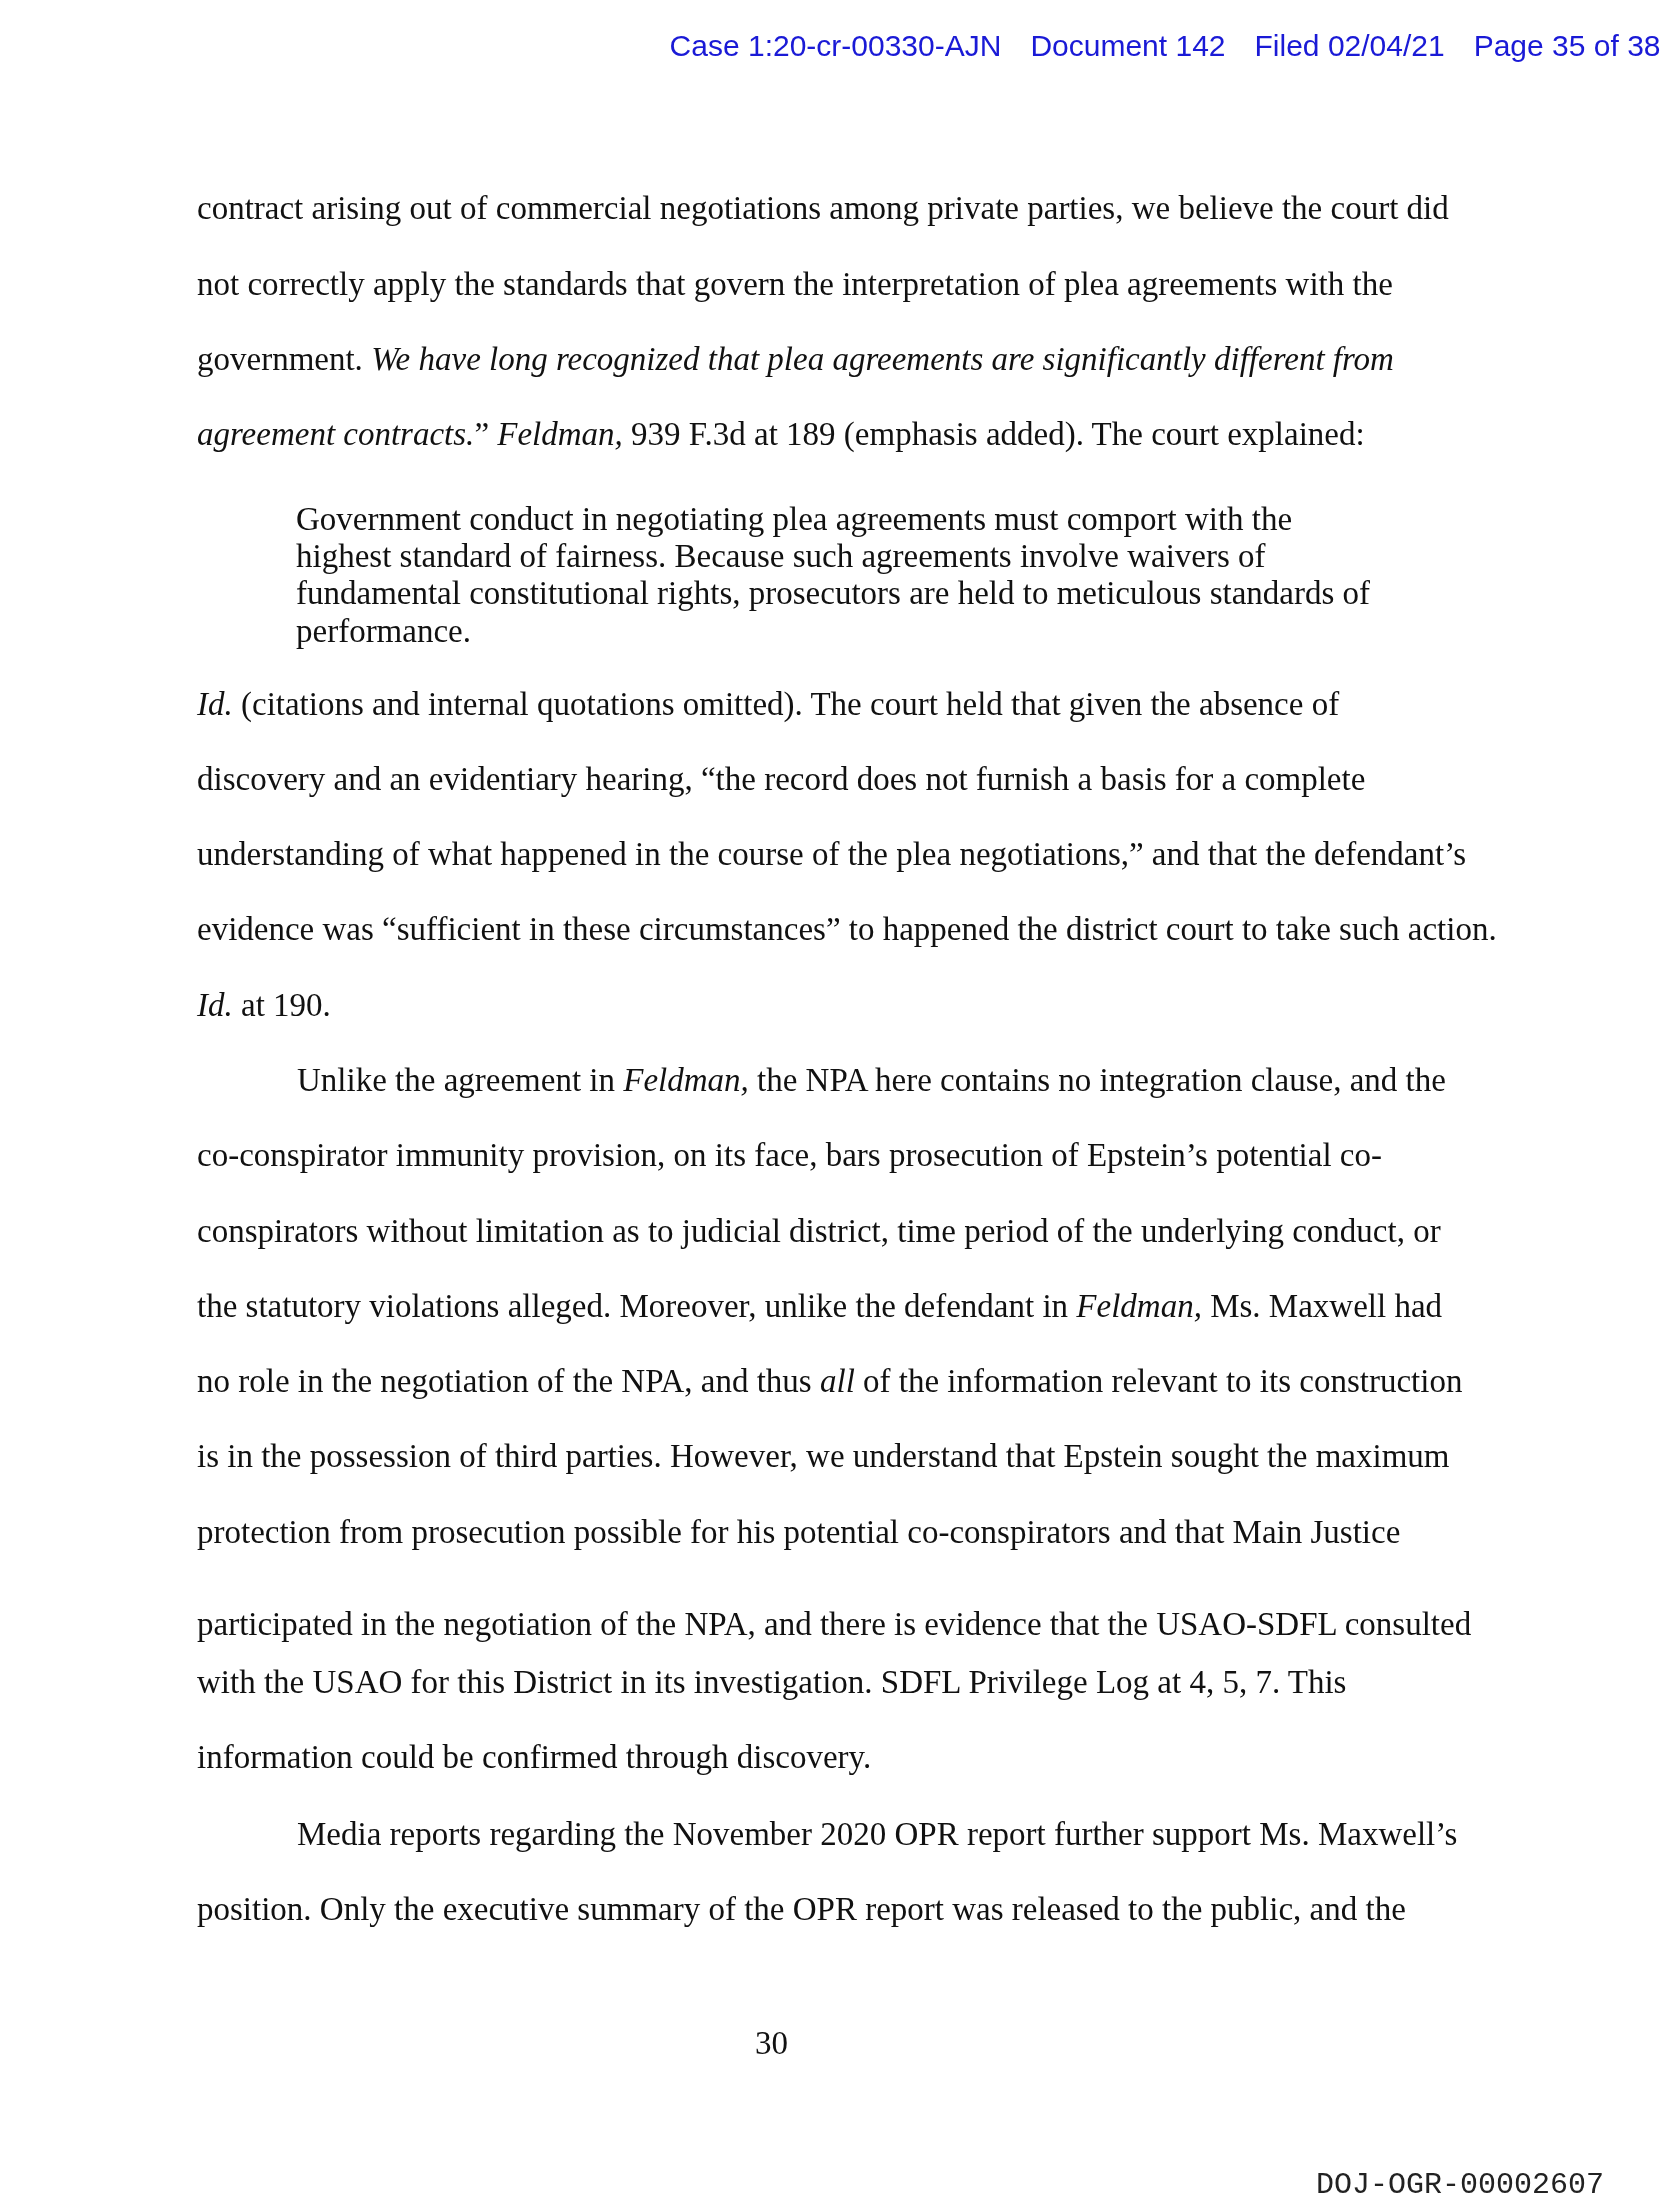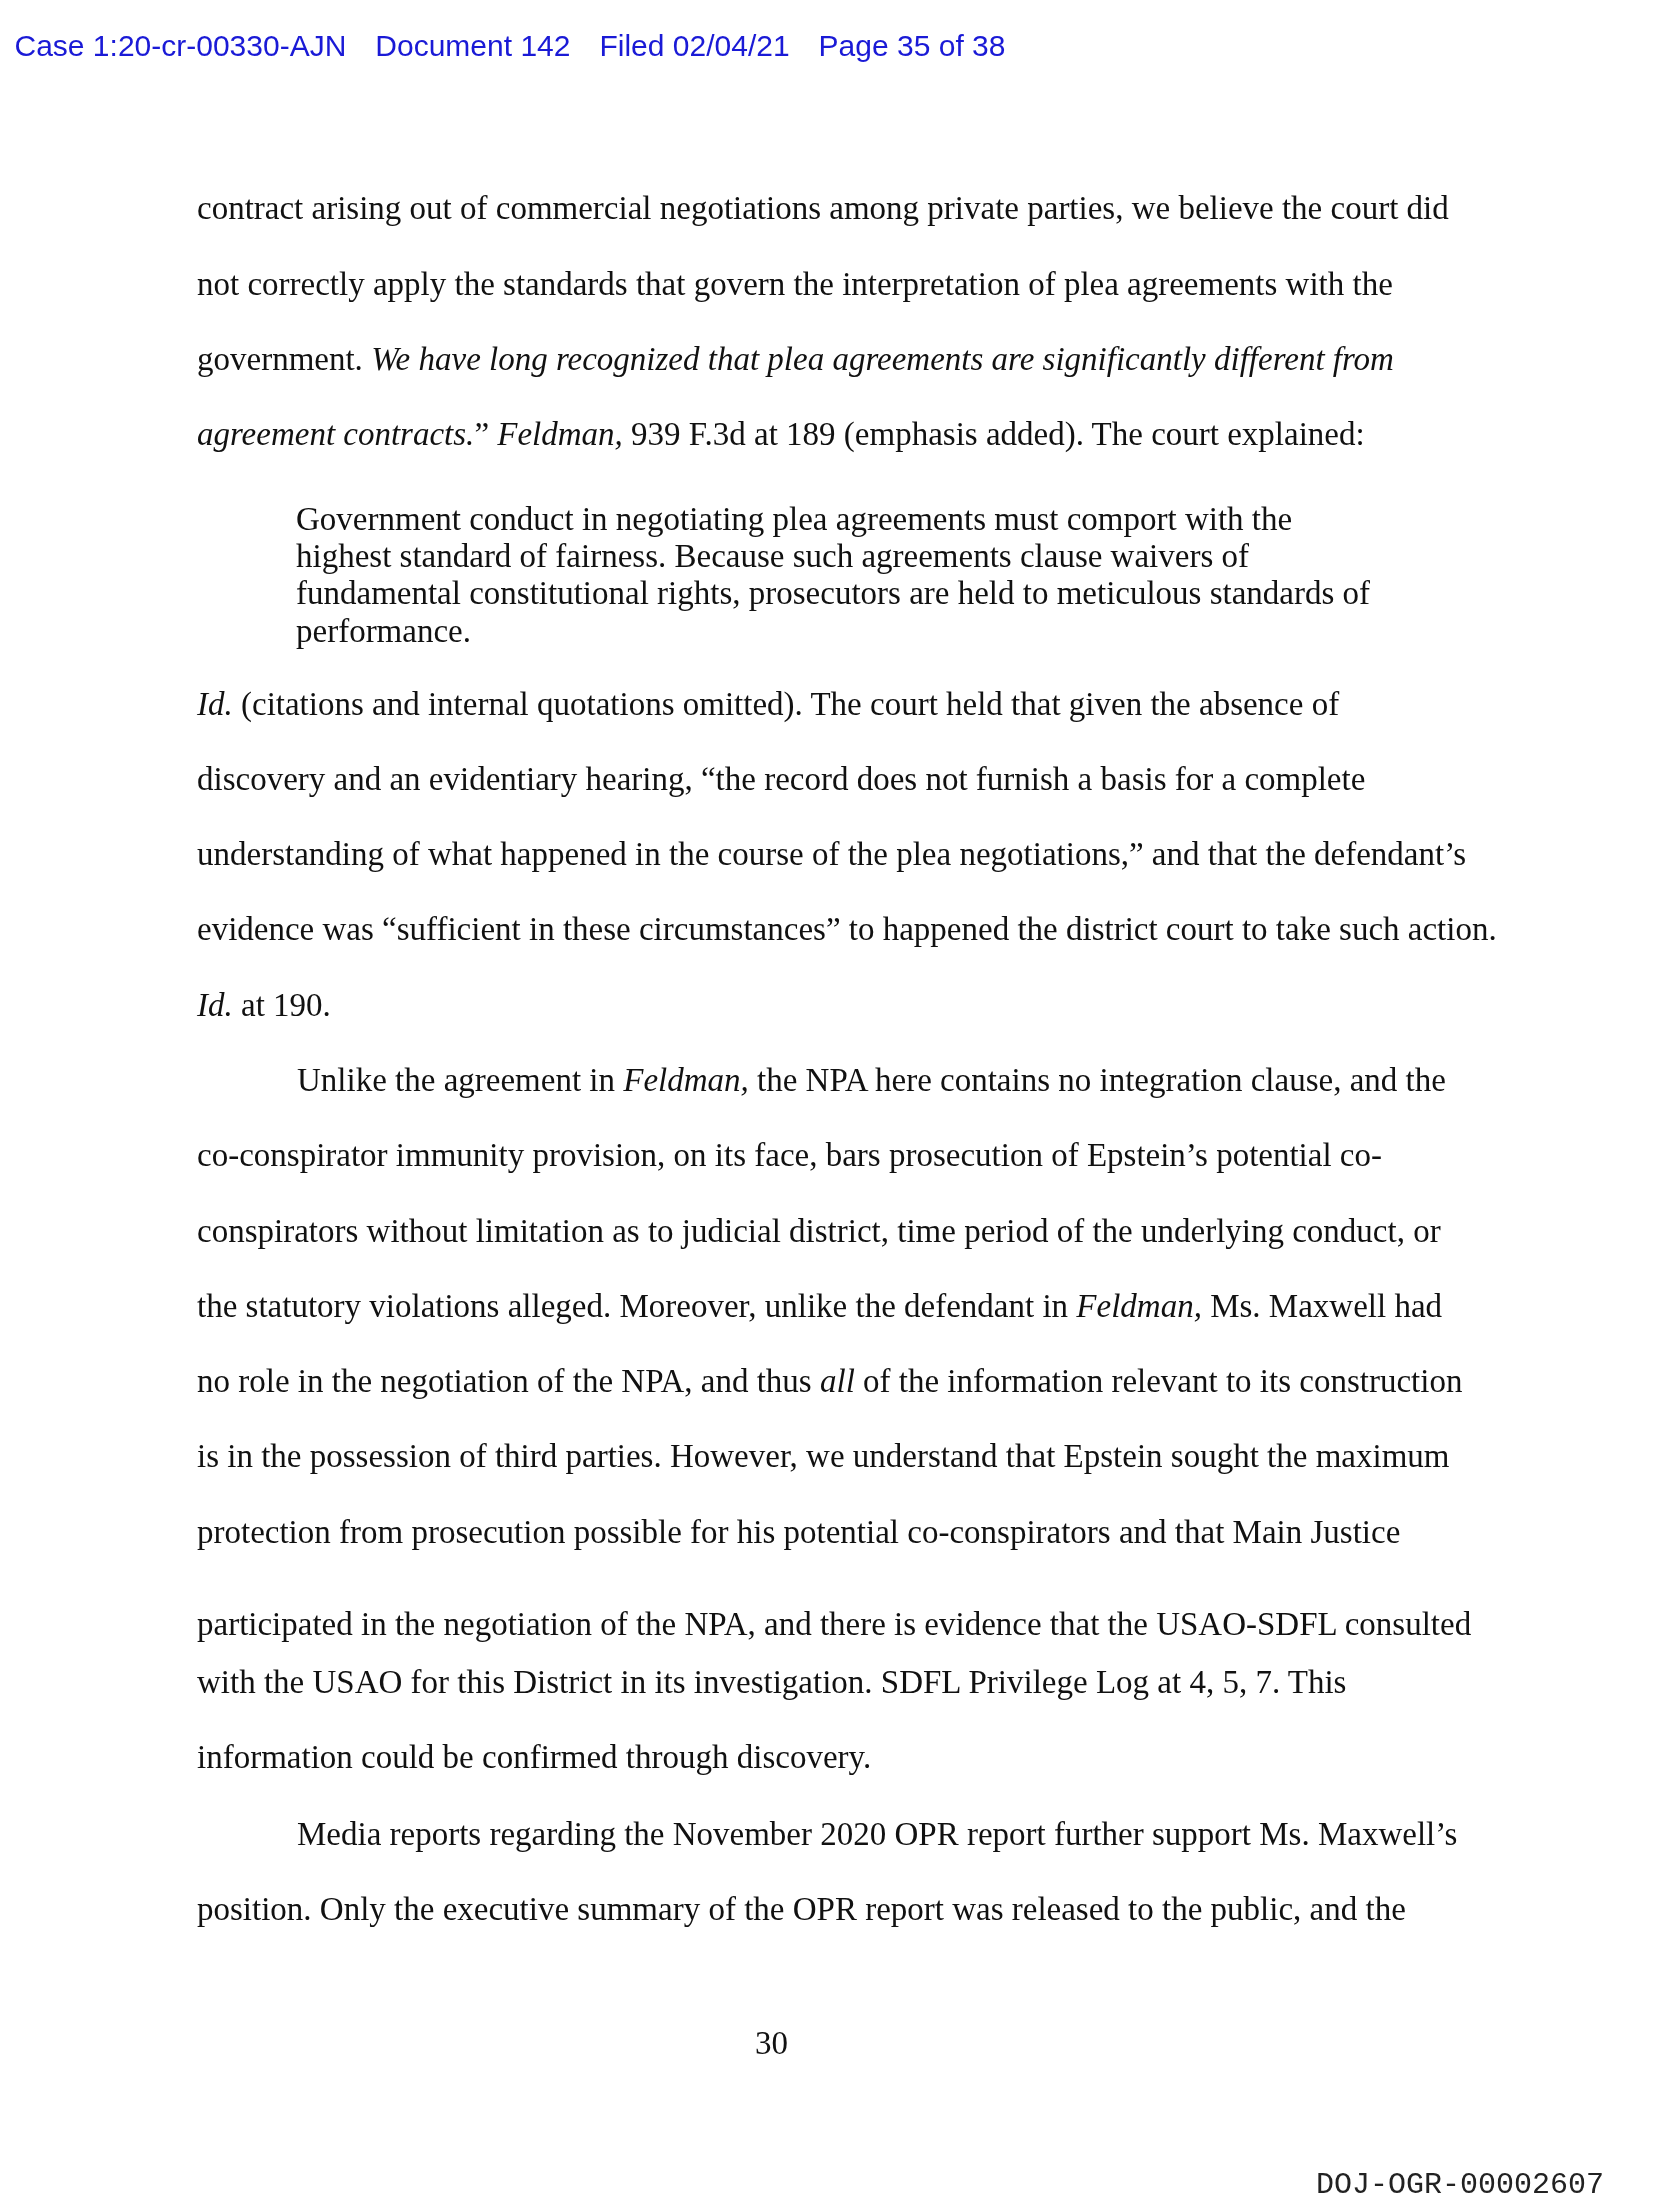--- a/index.html
+++ b/index.html
@@ -1,18 +1,18 @@
 <!DOCTYPE html>
 <html style="font-size:10.5px"><head>
 <meta charset="utf-8">
 <style>
   html, body { margin: 0; padding: 0; background: #ffffff; }
   body { width: 1675px; height: 2205px; position: relative; overflow: hidden; }
   .header {
-    position: absolute; top: 29px; left: 0; width: 1675px; text-align: left;
+    position: absolute; top: 29px; left: 0; width: 1675px; text-align: right;
     font-family: "Liberation Sans", sans-serif; font-size: 30px; color: #1a1ad6;
     white-space: pre; letter-spacing: 0px;
   }
   .header span { margin: 0 14.5px; }
   .body-text {
     position: absolute; left: 197px; width: 1288px;
     font-family: "Liberation Serif", serif; font-size: 33px; color: #111;
   }
   .line { position: absolute; left: 0; white-space: nowrap; line-height: 1; }
   .indent { left: 100px; text-align: center; }
@@ -48,20 +48,20 @@
     <div class="line" style="top: 1440px;"><span>is in the possession of third parties.  However, we understand that Epstein sought the maximum</span></div>
     <div class="line" style="top: 1516px;"><span>protection from prosecution possible for his potential co-conspirators and that Main Justice</span></div>
     <div class="line" style="top: 1608px;"><span>participated in the negotiation of the NPA, and there is evidence that the USAO-SDFL consulted</span></div>
     <div class="line" style="top: 1666px;"><span>with the USAO for this District in its investigation.  SDFL Privilege Log at 4, 5, 7.  This</span></div>
     <div class="line" style="top: 1741px;"><span>information could be confirmed through discovery.</span></div>
     <div class="line indent" style="top: 1818px;"><span>Media reports regarding the November 2020 OPR report further support Ms. Maxwell’s</span></div>
     <div class="line" style="top: 1893px;"><span>position.  Only the executive summary of the OPR report was released to the public, and the</span></div>
   </div>
 <div class="block" id="bq" style="top: 0px;">
     <div class="bline" style="top: 503px;">Government conduct in negotiating plea agreements must comport with the</div>
-    <div class="bline" style="top: 540px;">highest standard of fairness.  Because such agreements clause waivers of</div>
+    <div class="bline" style="top: 540px;">highest standard of fairness.  Because such agreements involve waivers of</div>
     <div class="bline" style="top: 577px;">fundamental constitutional rights, prosecutors are held to meticulous standards of</div>
     <div class="bline" style="top: 615px;">performance.</div>
   </div>
 
 <div class="page-num">30</div>
 <div class="bates">DOJ-OGR-00002607</div>
 
 
 </body></html>

